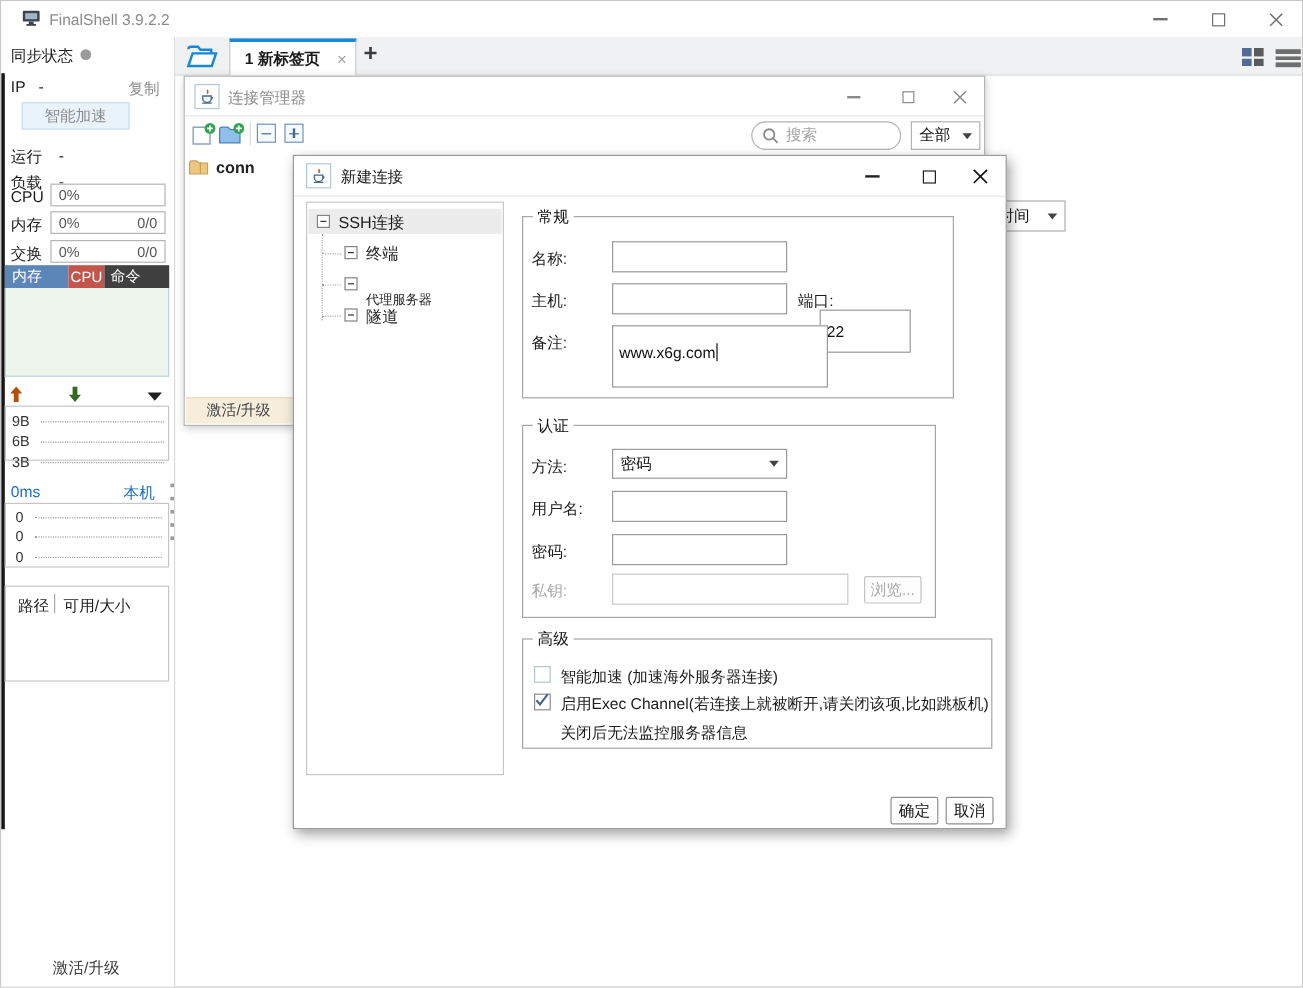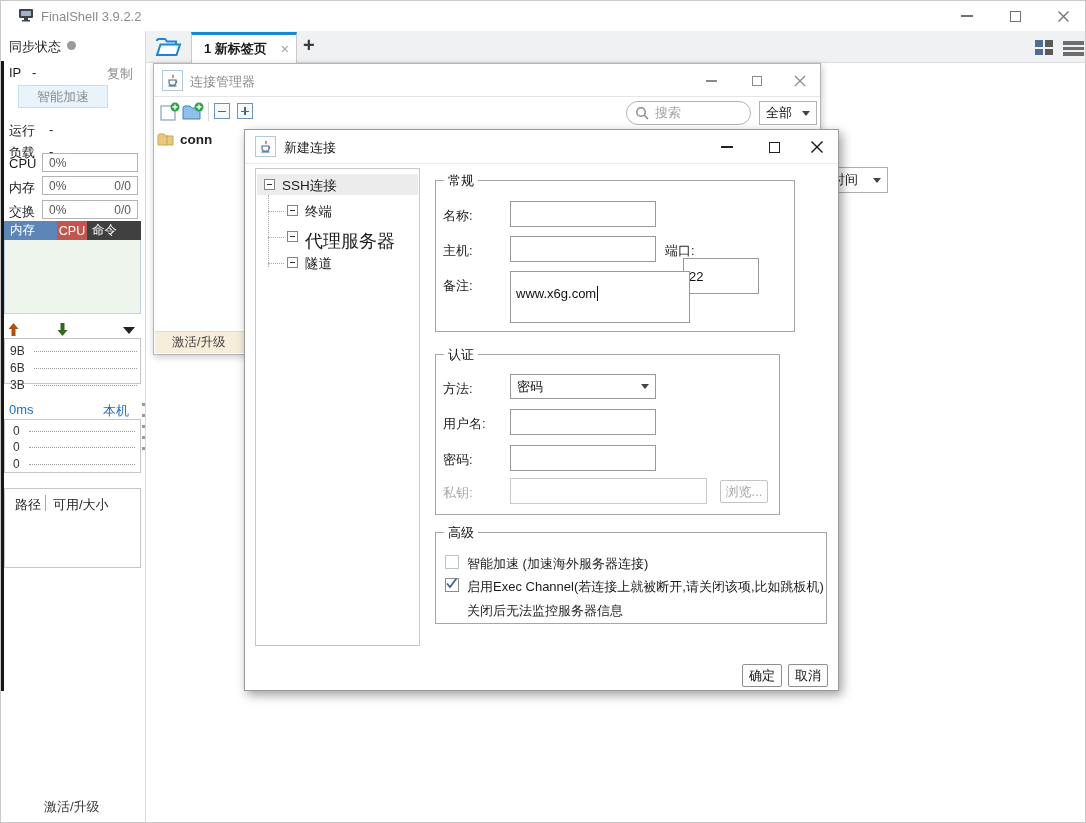--- a/index.html
+++ b/index.html
@@ -348,21 +348,21 @@
     <div class="abs" style="left:28px;top:31px;width:130px;height:21px;">
       <span class="texp" style="left:3px;top:5px;">
           <i></i>
         </span>
       <span class="lbl" style="left:21px;top:3px;font-size:13.5px;">终端</span>
     </div>
     <div class="abs" style="left:28px;top:57px;width:130px;height:21px;">
       <span class="texp" style="left:3px;top:5px;">
           <i></i>
         </span>
-      <span class="lbl" style="left:21px;top:3px;font-size:18px;">代理服务器</span>
+      <span class="lbl" style="left:21px;top:16px;font-size:11px;">代理服务器</span>
     </div>
     <div class="abs" style="left:28px;top:83px;width:130px;height:21px;">
       <span class="texp" style="left:3px;top:5px;">
           <i></i>
         </span>
       <span class="lbl" style="left:21px;top:3px;font-size:13.5px;">隧道</span>
     </div>
   </div>
 
   <div class="group" style="left:190px;top:50px;width:360px;height:152px;">

